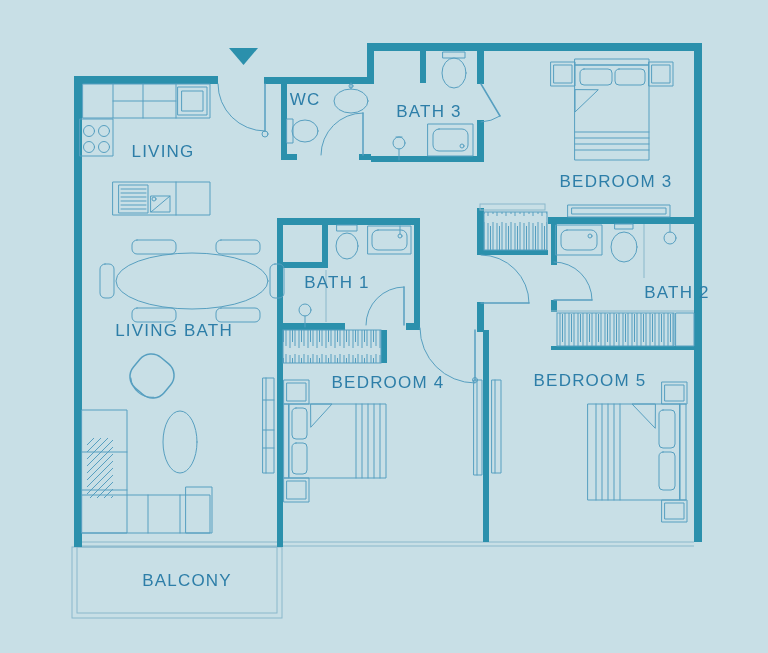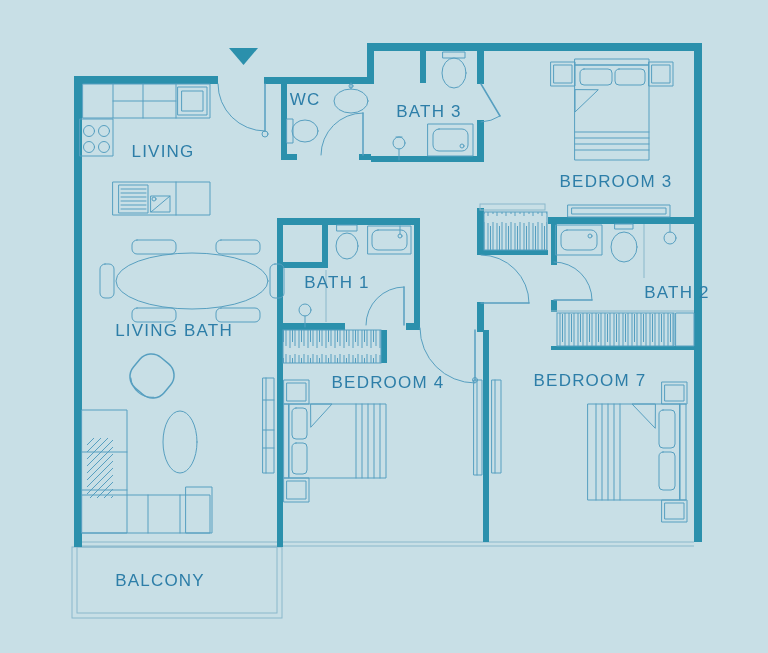--- a/index.html
+++ b/index.html
@@ -315,16 +315,16 @@
   </svg>
 
   <div class="room-label" style="left:163px;top:152px">LIVING</div>
   <div class="room-label" style="left:305px;top:100px">WC</div>
   <div class="room-label" style="left:429px;top:112px">BATH 3</div>
   <div class="room-label" style="left:616px;top:182px">BEDROOM 3</div>
   <div class="room-label" style="left:337px;top:283px">BATH 1</div>
   <div class="room-label" style="left:677px;top:293px">BATH 2</div>
   <div class="room-label" style="left:174px;top:331px">LIVING BATH</div>
   <div class="room-label" style="left:388px;top:383px">BEDROOM 4</div>
-  <div class="room-label" style="left:590px;top:381px">BEDROOM 7</div>
-  <div class="room-label" style="left:160px;top:581px">BALCONY</div>
+  <div class="room-label" style="left:590px;top:381px">BEDROOM 5</div>
+  <div class="room-label" style="left:187px;top:581px">BALCONY</div>
 
 </div>
 
 </body></html>

